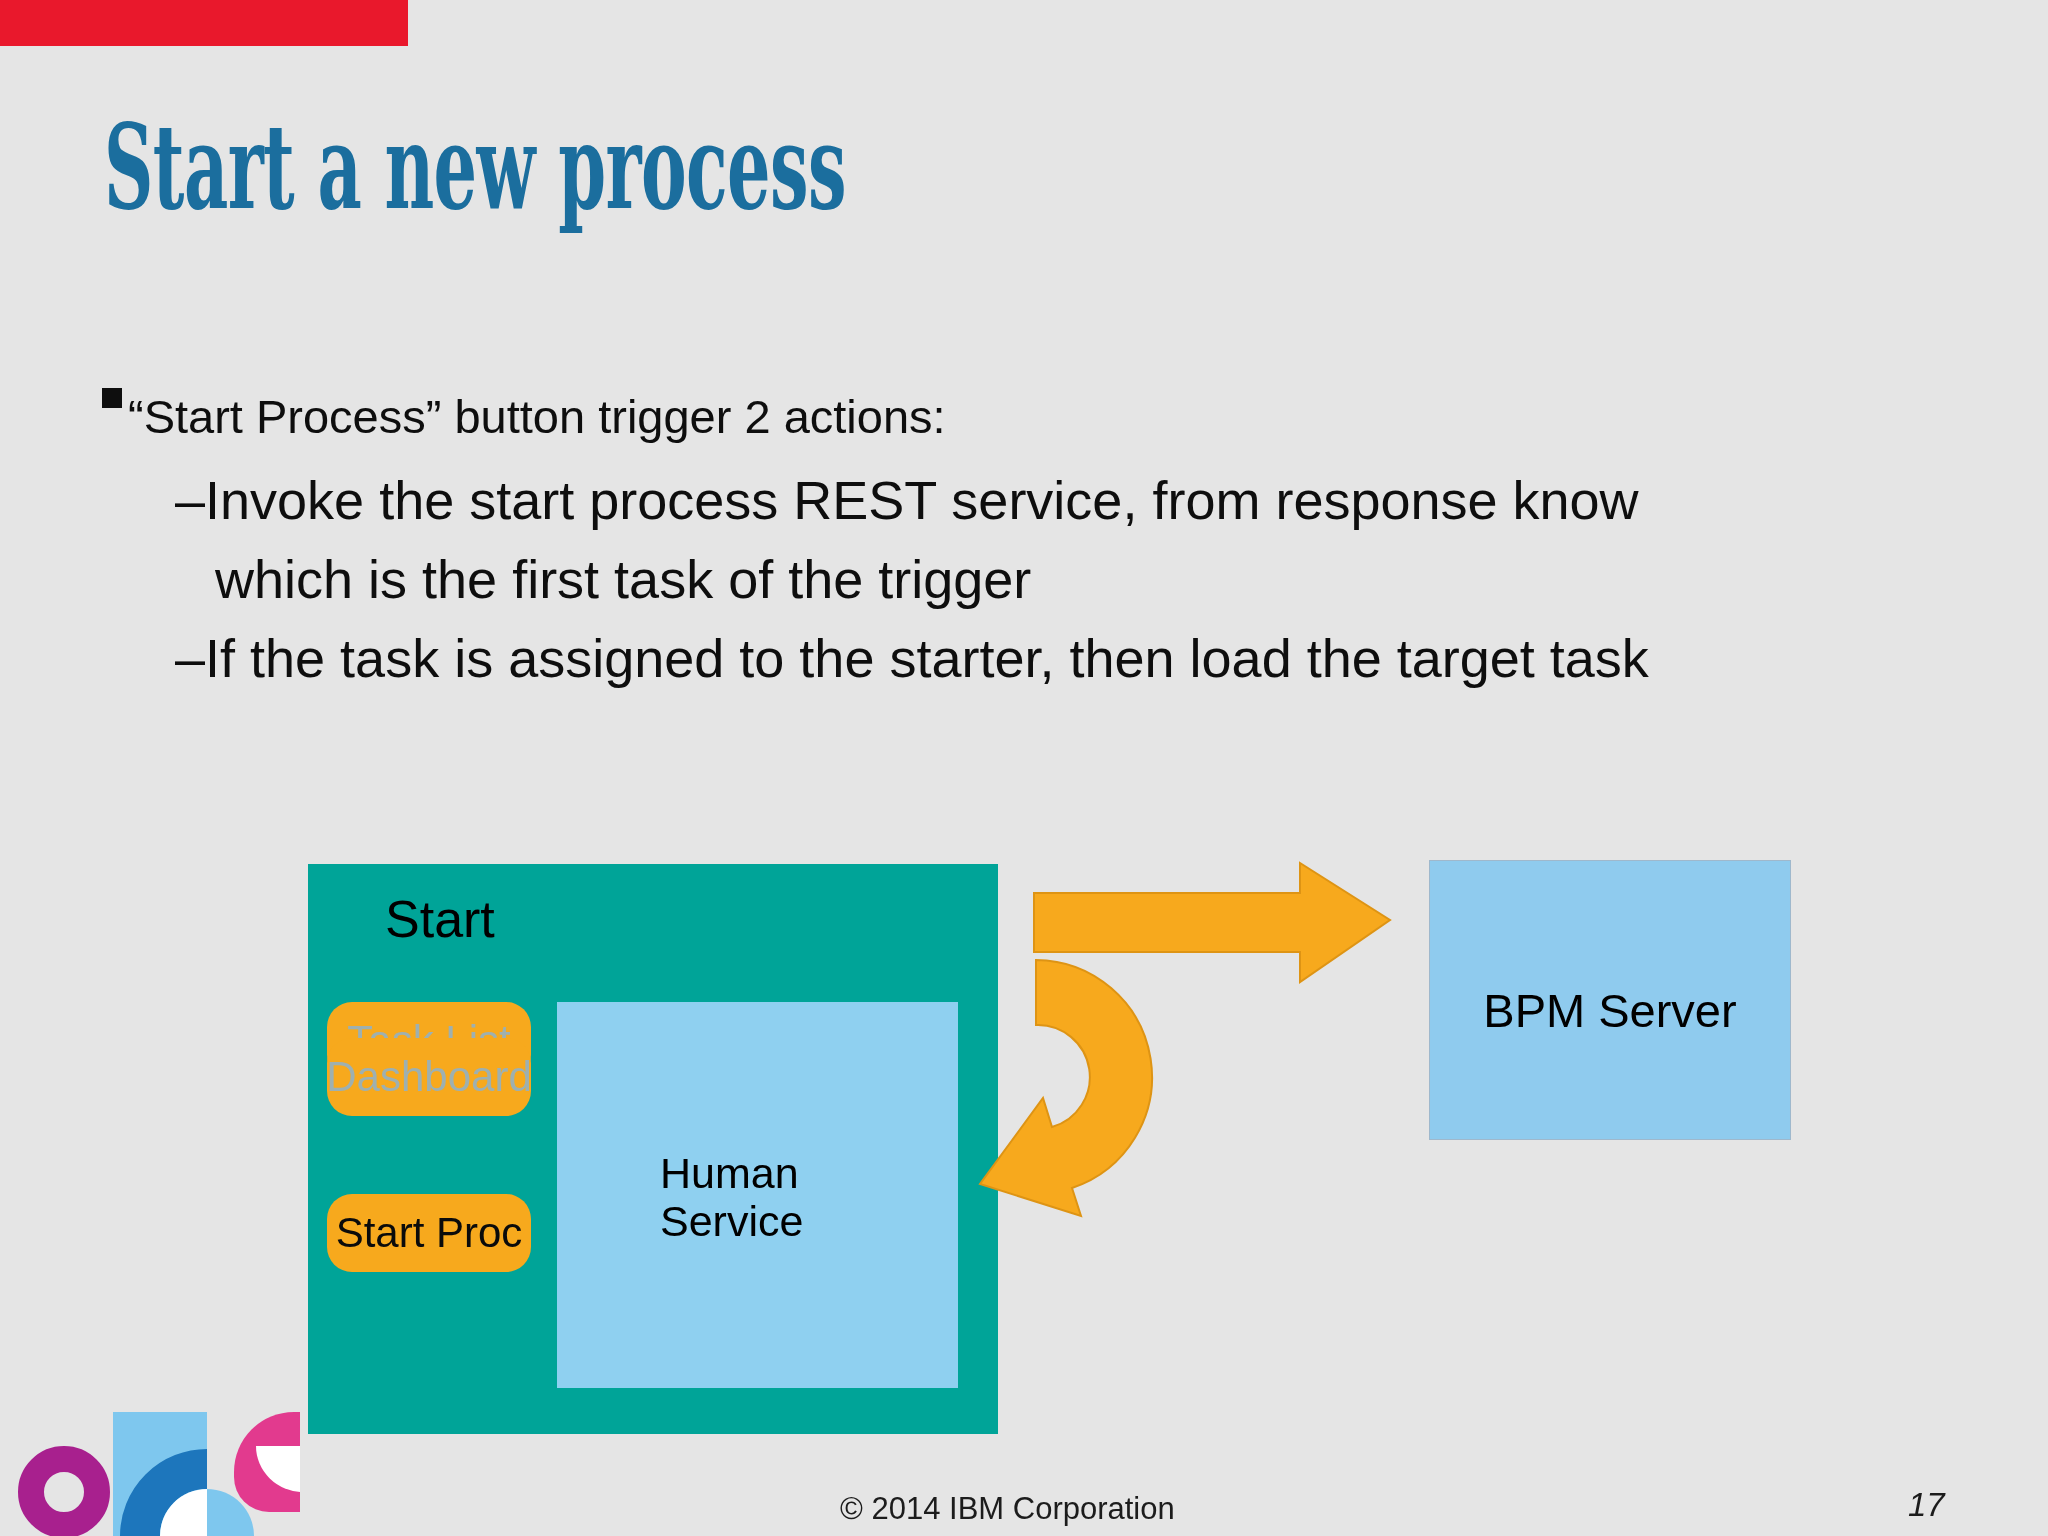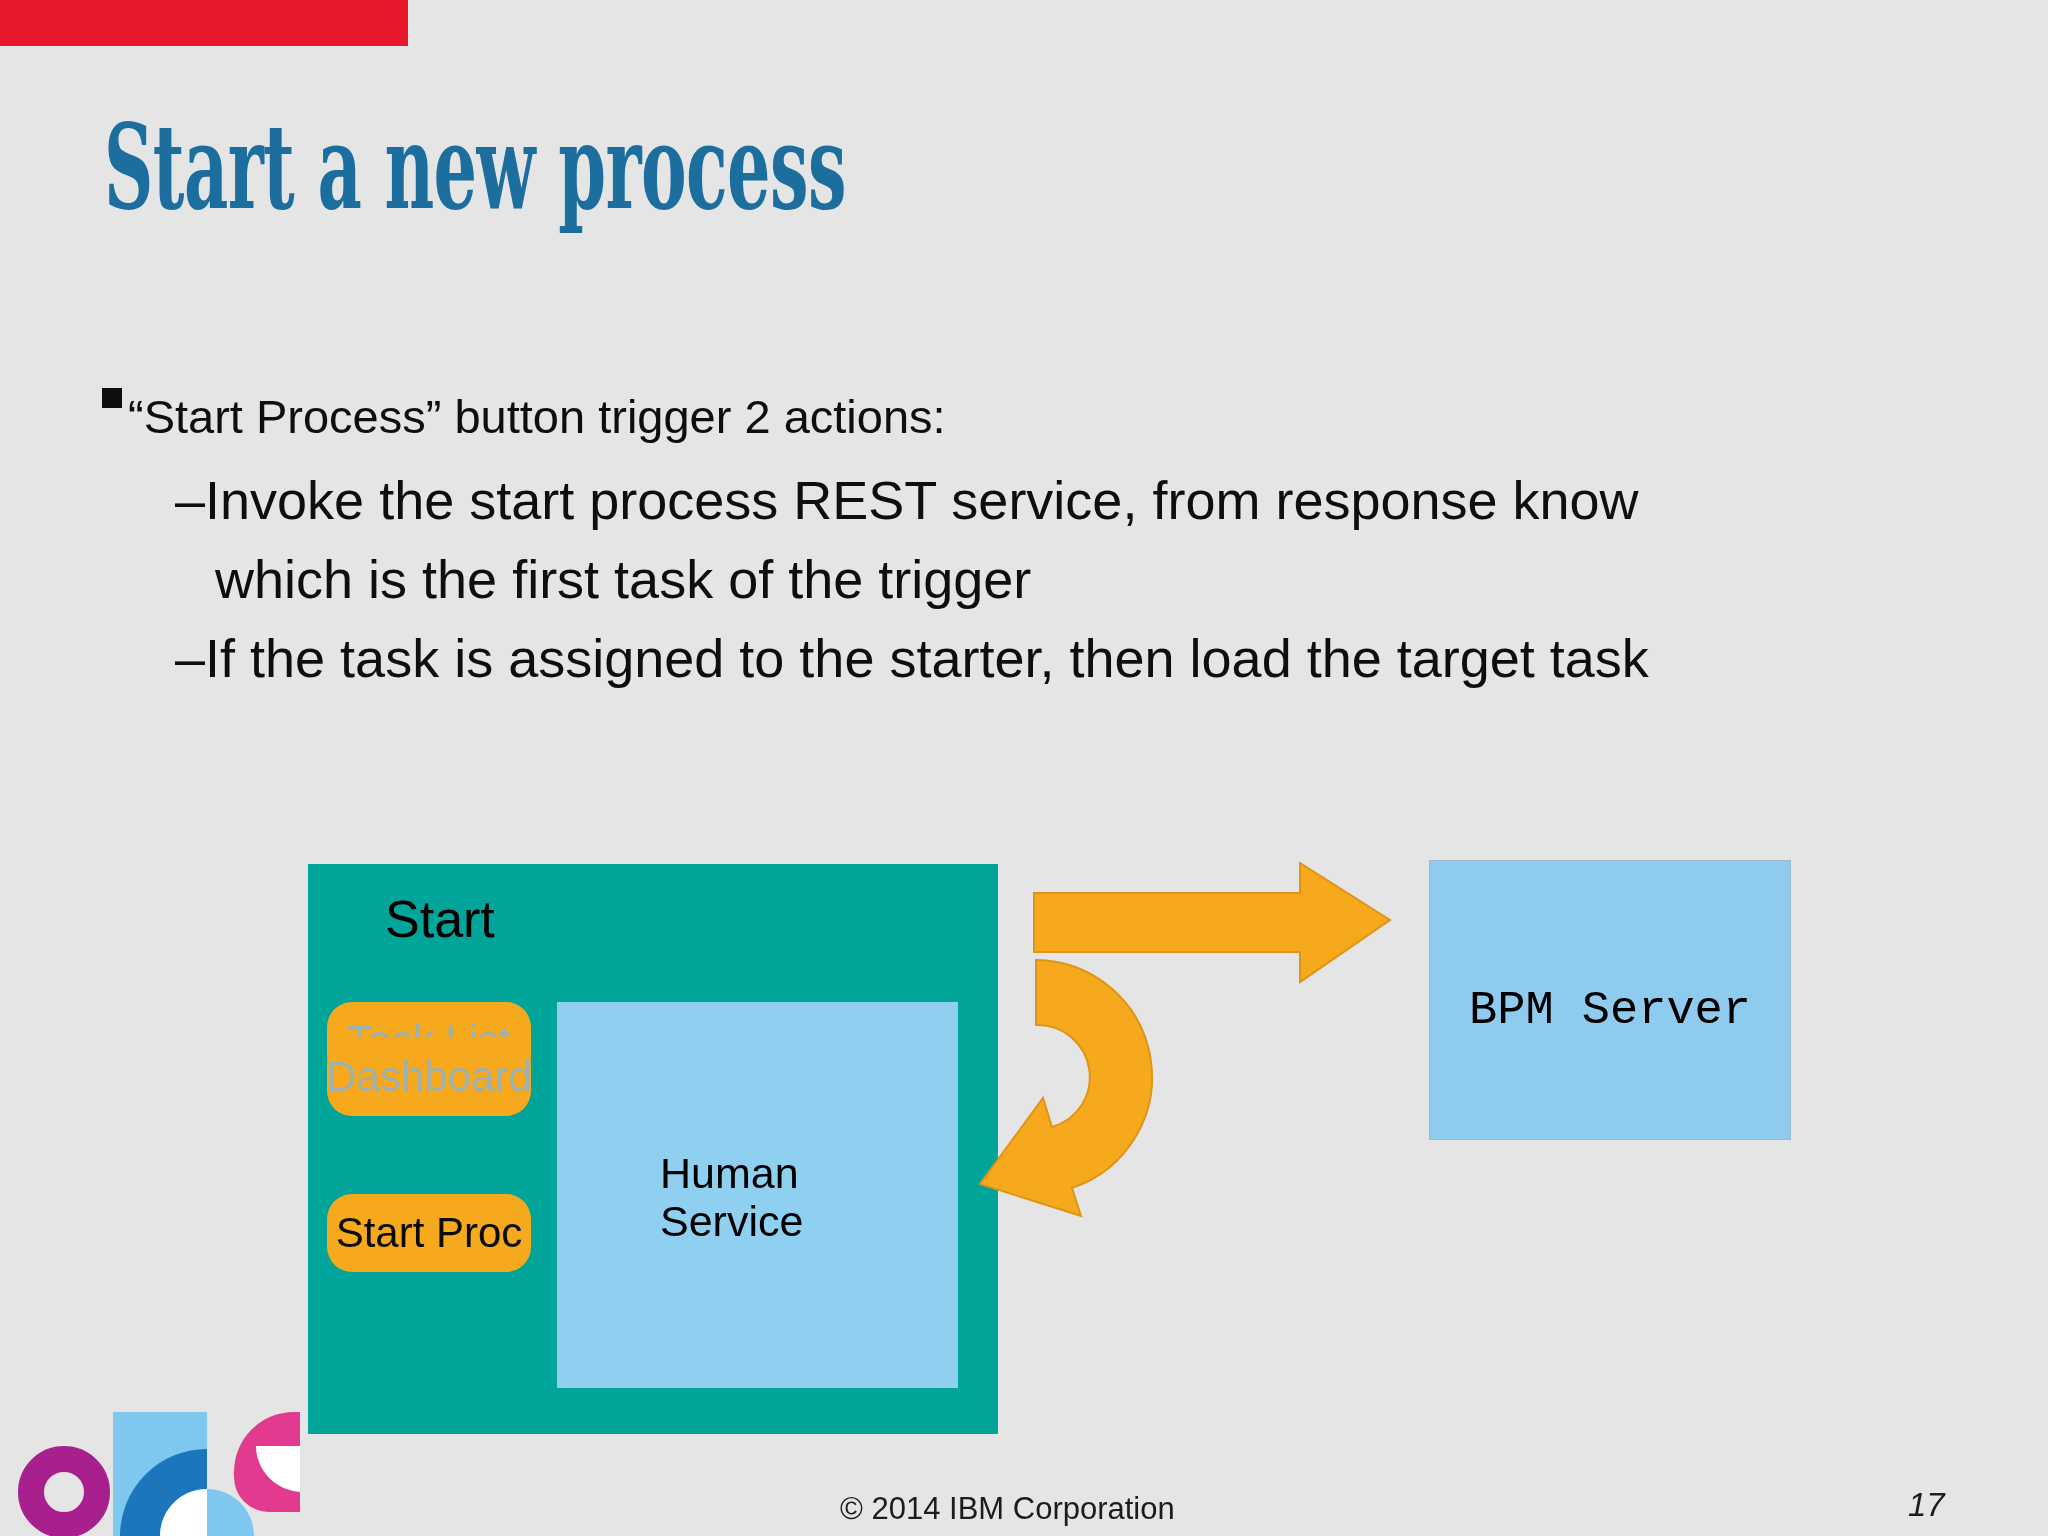--- a/index.html
+++ b/index.html
@@ -33,21 +33,21 @@
   }
   .btn-1{top:1002px;color:#9EB0B0;}
   .btn-2{top:1038px;color:#9EB0B0;}
   .btn-3{top:1194px;color:#0B0B0B;}
   .hs-box{position:absolute;left:557px;top:1002px;width:401px;height:386px;background:#8FD0F0;}
   .hs-label{position:absolute;left:660px;top:1149px;font-size:43px;line-height:48px;color:#000;}
   .bpm-box{
     position:absolute;left:1429px;top:860px;width:362px;height:280px;background:#8FCBEE;
     border:1px solid #9FB8CC;box-sizing:border-box;
     display:flex;align-items:center;justify-content:center;padding-top:20px;
-    font-size:47px;color:#000;font-family:Liberation Mono, monospace;
+    font-size:47px;color:#000;
   }
   .arrows{position:absolute;left:0;top:0;width:2048px;height:1536px;pointer-events:none;}
   .logo{position:absolute;left:0;top:1400px;width:300px;height:136px;}
   
   .footer{position:absolute;left:840px;top:1492px;font-size:31px;line-height:34px;color:#1c1c1c;}
   .pagenum{position:absolute;left:1908px;top:1487px;width:70px;font-size:33px;line-height:36px;color:#1c1c1c;font-style:italic;}
 </style>
 </head>
 <body>
 

